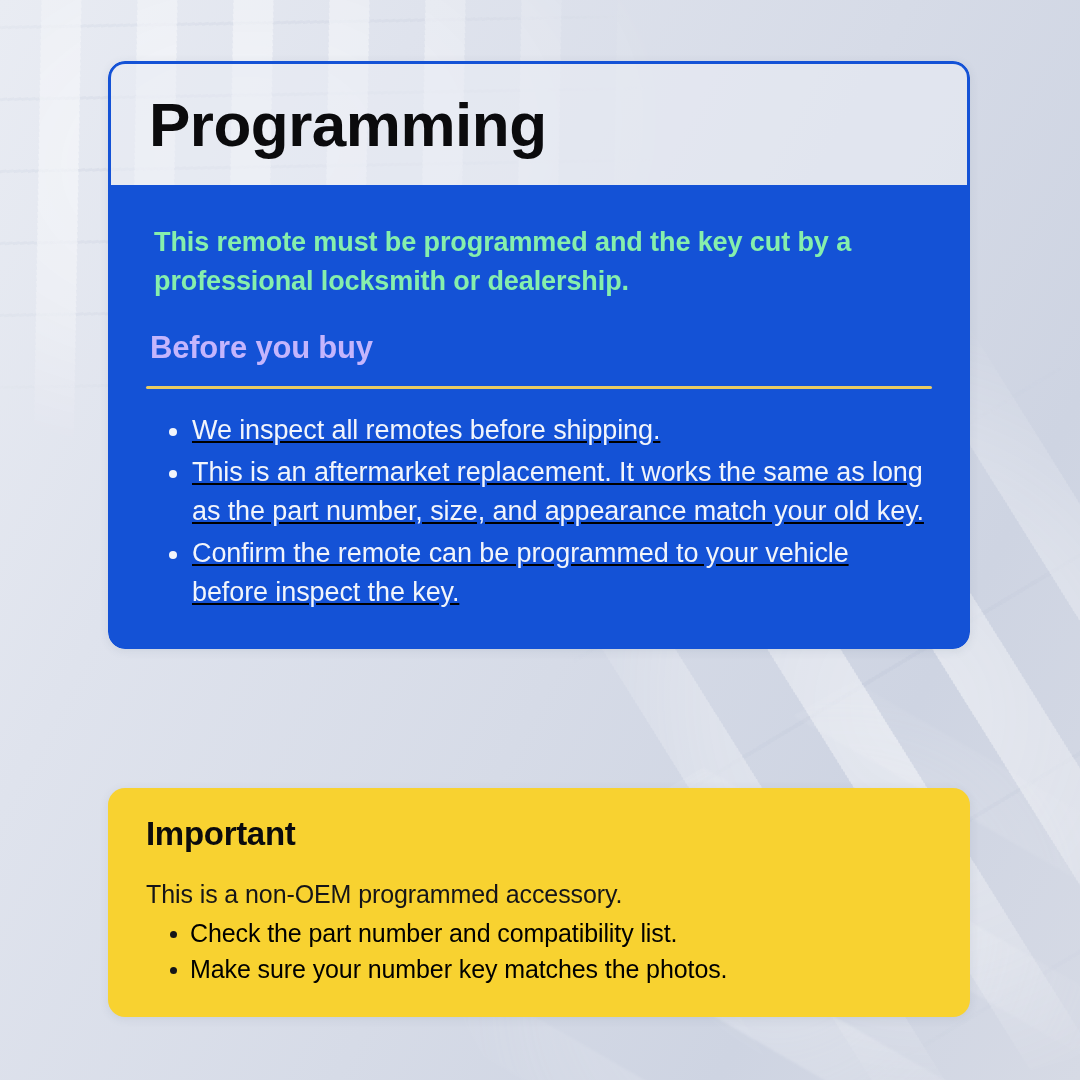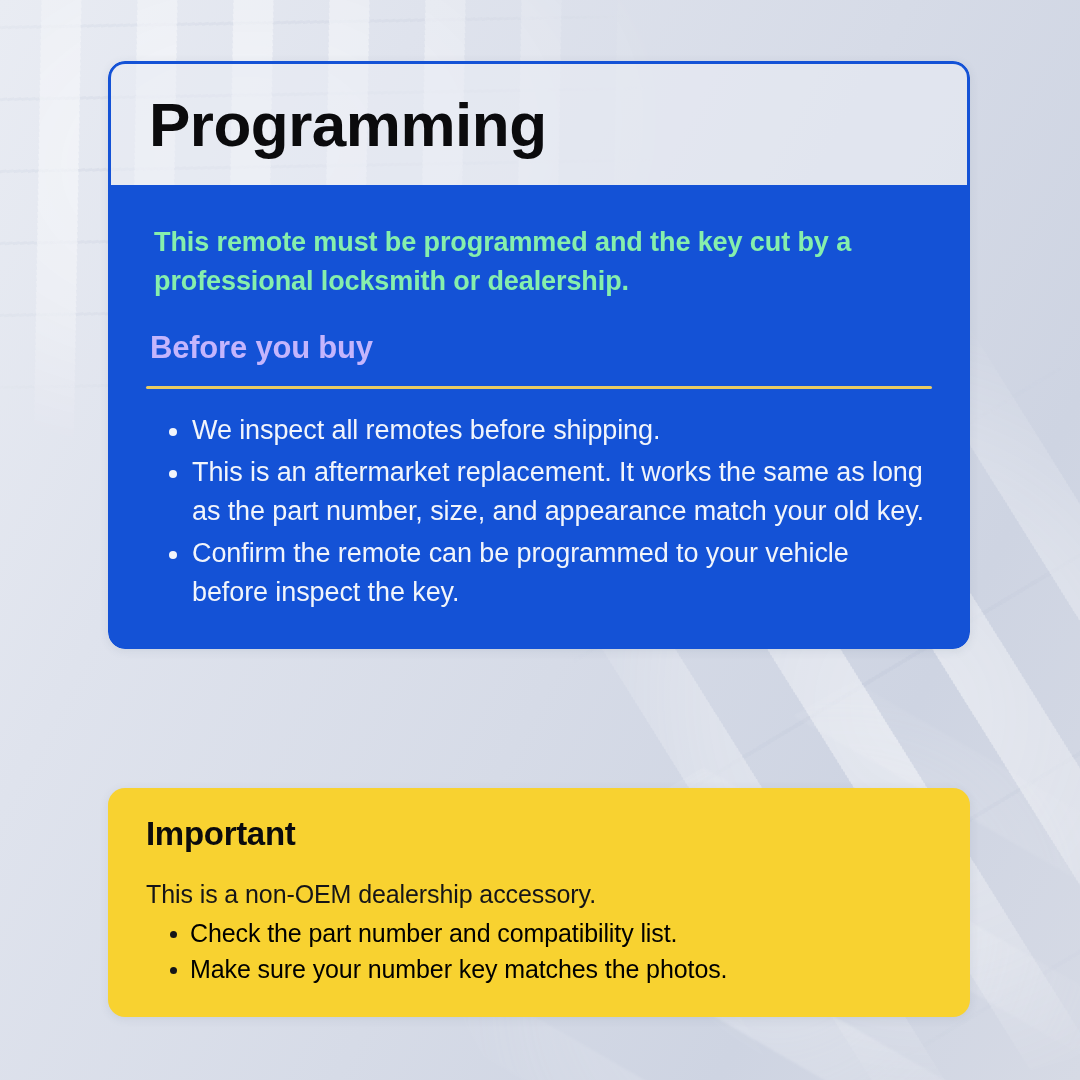--- a/index.html
+++ b/index.html
@@ -144,20 +144,21 @@
     height: 3px;
     background: #e8cb63;
     border: 0;
     border-radius: 2px;
   }
 
   #blue-bullets {
     margin: 22px 4px 0 0;
     padding: 0 0 0 46px;
     list-style: none;
+    text-decoration: underline;
   }
   #blue-bullets li {
     position: relative;
     color: #f2f5fb;
     font-size: 27px;
     line-height: 1.46;
     font-weight: 400;
     letter-spacing: -0.1px;
     margin-bottom: 2px;
     padding-left: 0;
@@ -253,21 +254,21 @@
         <li>This is an aftermarket replacement. It works the same as long as the part number, size, and appearance match your old key.</li>
         <li>Confirm the remote can be programmed to your vehicle before inspect the key.</li>
       </ul>
 
     </div>
   </section>
 
   <section id="important-card">
     <h2 id="important-title">Important</h2>
 
-    <p id="important-lead">This is a non-OEM dealership accessory.</p>
+    <p id="important-lead">This is a non-OEM programmed accessory.</p>
 
     <ul id="yellow-bullets">
       <li>Check the part number and compatibility list.</li>
       <li>Make sure your number key matches the photos.</li>
     </ul>
   </section>
 
 </div>
 
 </body></html>

